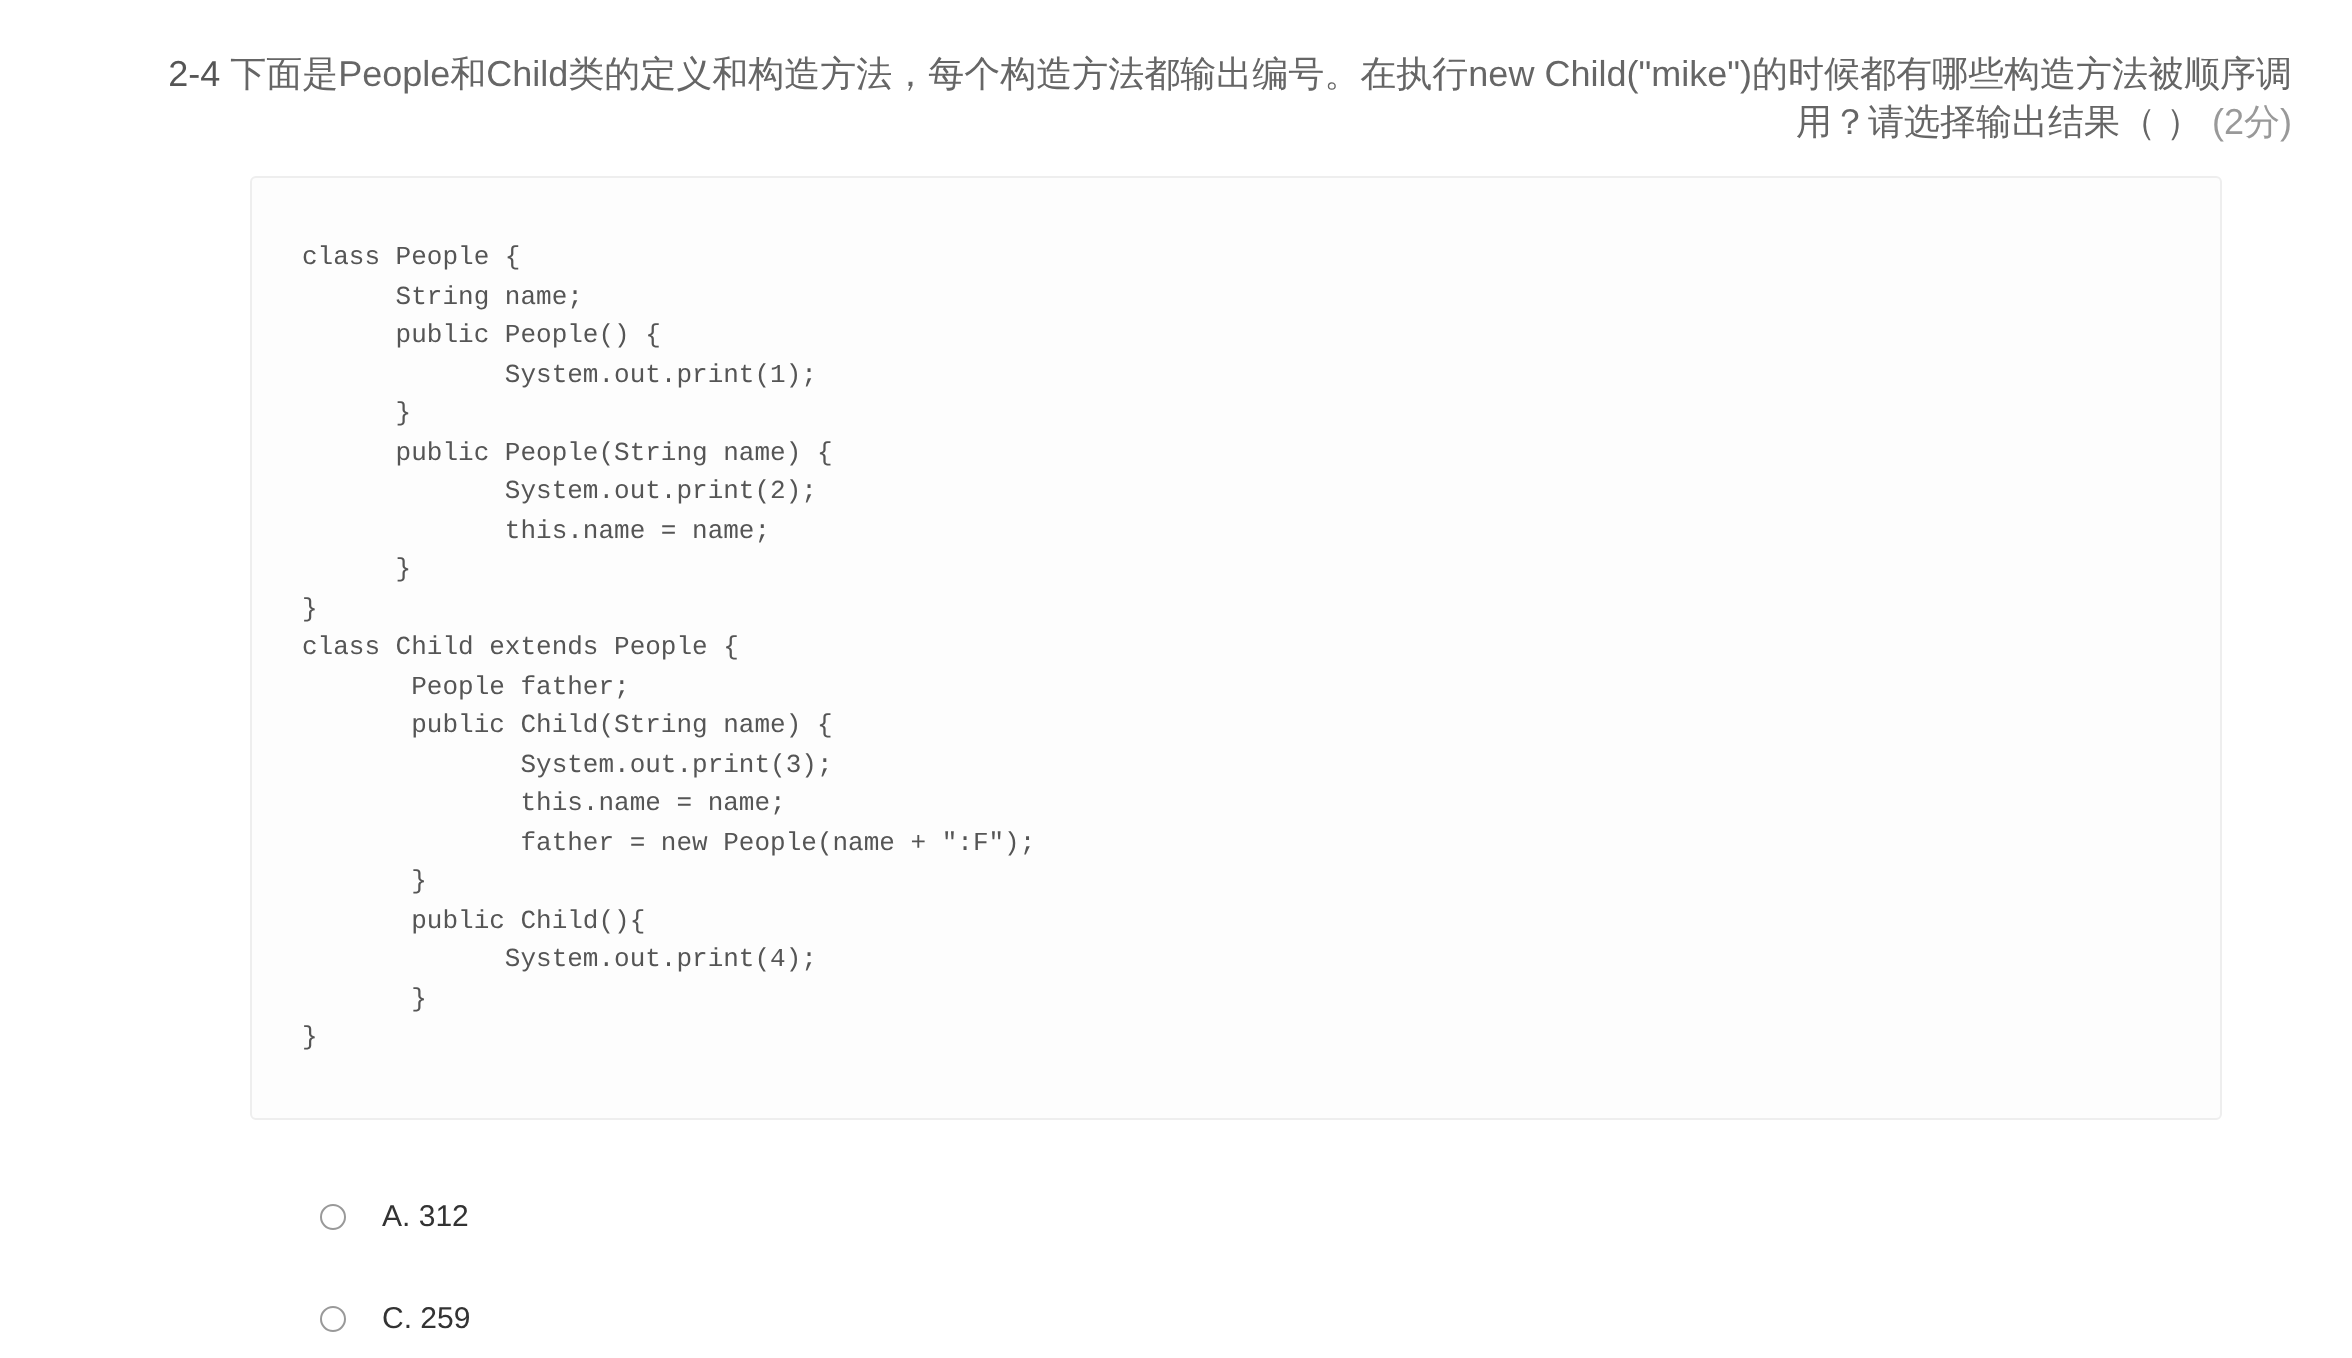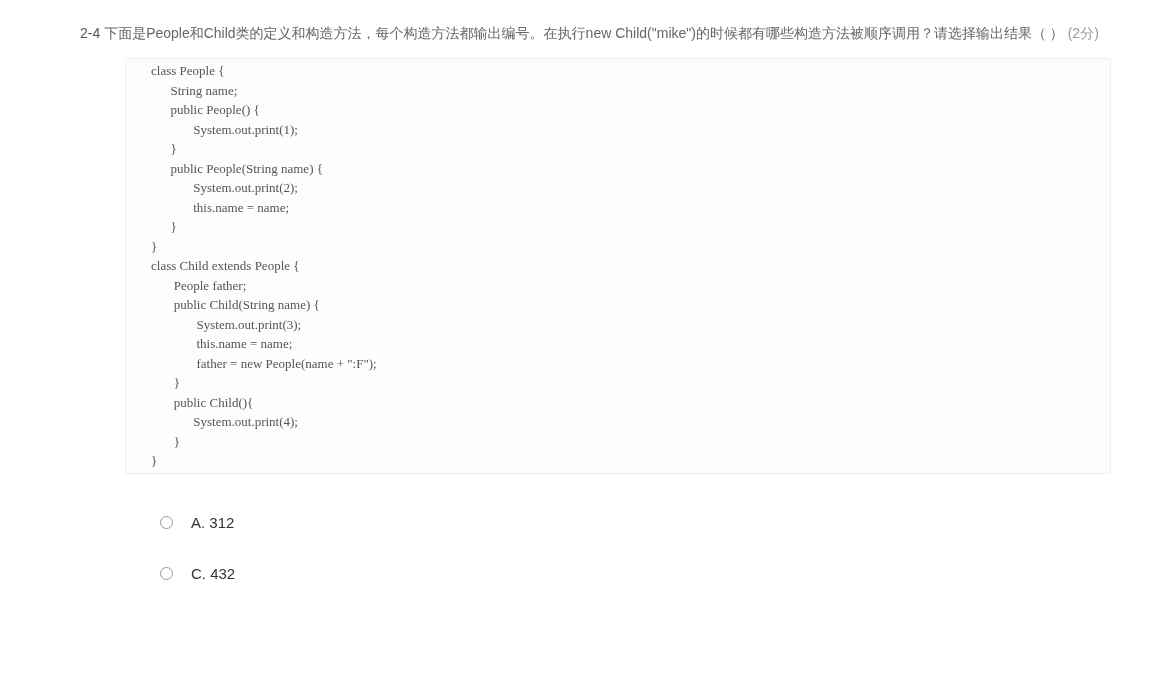--- a/index.html
+++ b/index.html
@@ -9,41 +9,42 @@
     }
     body {
       font-family: "Microsoft YaHei", Arial, sans-serif;
       background: #ffffff;
       width: 1176px;
       padding: 25px 30px;
       color: #333;
       position: relative;
     }
     .question-header {
-      font-size: 14px;
+      font-size: 18px;
       color: #666;
       margin-bottom: 15px;
       padding-left: 50px;
+      text-align: right;
     }
     .question-number {
       color: #555;
     }
     .question-text {
       color: #666;
     }
     .points {
       color: #999;
     }
     .code-block {
       background: #fdfdfd;
       border: 1px solid #eee;
       border-radius: 3px;
-      padding: 2px 25px;
+      padding: 30px 25px;
       margin: 0 35px 0 95px;
-      font-family: Liberation Serif, serif;
+      font-family: Liberation Mono, monospace;
       font-size: 13px;
       line-height: 1.5;
       color: #555;
       white-space: pre;
     }
     .options {
       margin-top: 40px;
       padding-left: 130px;
     }
     .option {
@@ -105,17 +106,17 @@
     <span class="radio"></span>
     <span class="option-label">
       <span>A.</span>
       <span>312</span>
     </span>
   </div>
   <div class="option">
     <span class="radio"></span>
     <span class="option-label">
       <span>C.</span>
-      <span>432</span>
+      <span>259</span>
     </span>
   </div>
 
 </div>
 
 </body></html>

